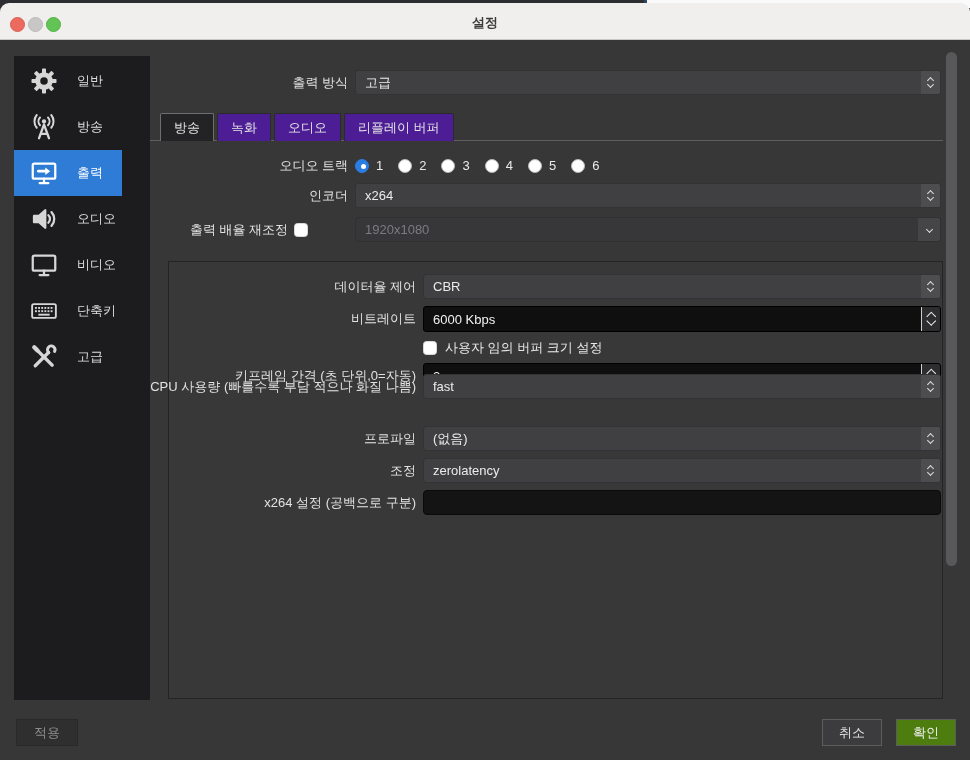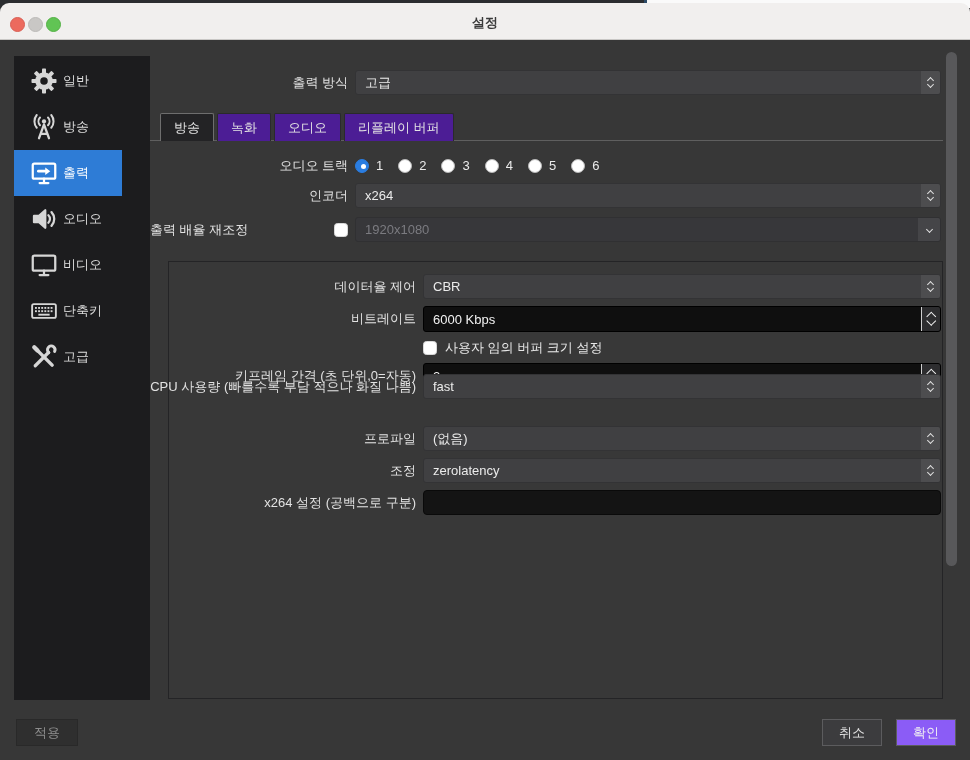--- a/index.html
+++ b/index.html
@@ -24,21 +24,21 @@
     text-align:center;font-size:13px;font-weight:bold;color:#3a3a3a;
   }
   .tl{position:absolute;top:14px;width:13px;height:13px;border-radius:50%;}
   .tl.red{left:10px;background:#ec6a5e;border:0.5px solid #d95f54;}
   .tl.gray{left:28px;background:#c9c7c5;border:0.5px solid #bcbab8;}
   .tl.green{left:46px;background:#61c454;border:0.5px solid #54b145;}
   
   .sidebar{position:absolute;left:14px;top:56px;width:136px;height:644px;background:#1c1c1e;}
   .side-item{
     position:absolute;left:0;width:108px;height:46px;
-    display:flex;align-items:center;gap:3px;padding-left:14px;box-sizing:border-box;
+    display:flex;align-items:center;gap:17px;padding-left:14px;box-sizing:border-box;
     color:#dedede;font-size:13px;cursor:default;
   }
   .side-item.active{background:#2e7cd6;color:#fff;}
   .side-icon{width:32px;height:32px;display:flex;align-items:center;justify-content:center;flex:none;}
   .side-icon svg{display:block;}
   
   .row{position:absolute;left:150px;width:791px;display:flex;align-items:center;}
   .row .lbl{flex:none;text-align:right;color:#e2e2e2;font-size:13px;padding-right:7px;box-sizing:border-box;white-space:nowrap;}
   .lblw-top{width:205px;}
   .lblw-grp{width:273px;}
@@ -106,21 +106,21 @@
   
   .scrollbar{position:absolute;left:946px;top:52px;width:11px;height:514px;background:#58585a;border-radius:5.5px;}
   
   .btn{
     position:absolute;top:719px;height:27px;border-radius:0;
     display:flex;align-items:center;justify-content:center;
     font-size:13px;box-sizing:border-box;
   }
   .btn.apply{left:16px;width:62px;background:#2f2f2f;border:1px solid #292929;color:#8d8d8d;}
   .btn.cancel{left:822px;width:60px;background:#3c3c3e;border:1px solid #5c5c5e;color:#e6e6e6;}
-  .btn.ok{left:896px;width:60px;background:#8b5cf6;border:1px solid #5c5c5e;color:#f2f2f2;}
+  .btn.ok{left:896px;width:60px;background:#4d7c0f;border:1px solid #5c5c5e;color:#f2f2f2;}
 </style>
 </head>
 <body>
 
 <div class="bg-strip">
   <div class="dark"></div>
   <div class="blue"></div>
 </div>
 
 <div class="titlebar">
@@ -290,21 +290,21 @@
   <div class="fld combo">
     <span class="val">x264</span>
     <span class="step">
         <i class="chev up"></i>
         <i class="chev down"></i>
       </span>
   </div>
 </div>
 
 <div class="row" style="top:217px;height:25px;">
-  <div class="lbl lblw-top" style="display:flex;align-items:center;justify-content:space-between;gap:6px;">
+  <div class="lbl lblw-top" style="display:flex;align-items:center;justify-content:center;gap:6px;">
     <span>출력 배율 재조정</span>
     <span class="cbx"></span>
   </div>
   <div class="fld combo disabled">
     <span class="val">1920x1080</span>
     <span class="step" style="width:22px;">
         <i class="chev down" style="margin-top:2px;"></i>
       </span>
   </div>
 </div>

